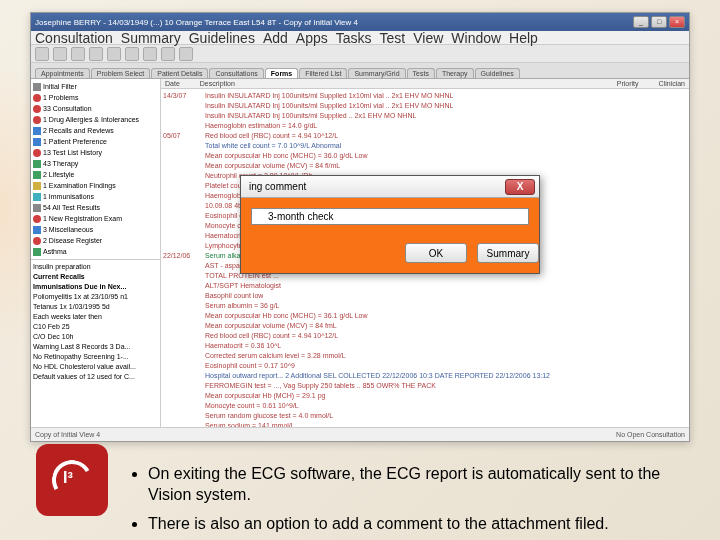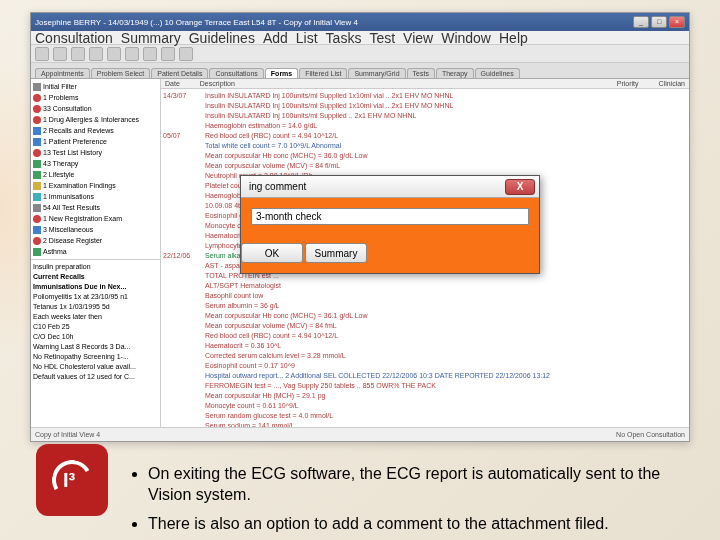--- a/index.html
+++ b/index.html
@@ -34,52 +34,52 @@
   .row .desc{color:#b04040; overflow:hidden;}
   .row.alt .desc{color:#4060a0;}
   .row.green .desc{color:#208040;}
   .statusbar{height:14px; background:#f0f0f0; border-top:1px solid #ccc; font-size:7px; display:flex; align-items:center; justify-content:space-between; padding:0 4px; color:#555;}
   
   .dialog { position: absolute; left: 240px; top: 175px; width: 300px; background: #f97316; border: 1px solid #555; box-shadow: 2px 2px 8px rgba(0,0,0,0.4); z-index: 10; }
   .dlg-title { height: 22px; background: linear-gradient(#fdfdfd, #e5e5e5); border-bottom: 1px solid #aaa; display:flex; align-items:center; justify-content:space-between; padding:0 4px 0 8px; font-size:10px;}
   .dlg-close { width: 30px; height: 16px; background: linear-gradient(#e07070,#c04040); border: 1px solid #803030; border-radius: 3px; color:#fff; text-align:center; line-height:14px; font-size:10px; font-weight:bold;}
   .dlg-body { padding: 10px; font-size: 10px; }
   .dlg-label { margin-bottom: 6px; }
-  .dlg-input { width: 100%; padding: 2px 4px; border: 1px solid #888; font-size: 10px; background:#fff;}
-  .dlg-btns { display:flex; justify-content:flex-start; gap:2px; padding: 8px 0 10px; }
+  .dlg-input { width: 100%; padding: 2px 16px; border: 1px solid #888; font-size: 10px; background:#fff;}
+  .dlg-btns { display:flex; justify-content:flex-end; gap:10px; padding: 8px 0 10px; }
   .dlg-btn { width: 62px; height: 20px; background: linear-gradient(#fdfdfd,#e0e0e0); border: 1px solid #888; border-radius: 3px; font-size: 10px; cursor:pointer;}
   
   .caption { position: absolute; left: 130px; top: 464px; width: 560px; font-size: 16px; font-family: Arial, sans-serif; color: #000; }
   .caption ul { list-style: disc; padding-left: 18px; }
   .caption li { margin-bottom: 8px; line-height: 1.3; }
   .logo { position: absolute; left: 36px; top: 444px; width: 72px; height: 72px; background: #b82020; border-radius: 12px; display:flex; align-items:center; justify-content:center; }
   .logo-inner { width: 46px; height: 46px; position: relative; }
   .logo-arrow { position:absolute; border: 4px solid #fff; border-radius: 50%; width: 40px; height: 40px; border-right-color: transparent; border-bottom-color: transparent; transform: rotate(15deg); top:3px; left:3px;}
-  .logo-txt { position:absolute; color:#fff; font-weight:bold; font-size:20px; left:14px; top:12px;}
+  .logo-txt { position:absolute; color:#fff; font-weight:bold; font-size:16px; left:14px; top:12px;}
 </style>
 </head>
 <body>
 
 <div class="slide-bg"></div>
 
 <div class="app-window">
   <div class="titlebar">
     <span class="title">Josephine BERRY - 14/03/1949 (...) 10 Orange Terrace East L54 8T - Copy of Initial View 4</span>
     <div class="win-btns">
       <div class="win-btn">_</div>
       <div class="win-btn">□</div>
       <div class="win-btn close">×</div>
     </div>
   </div>
   <div class="menubar">
     <span>Consultation</span>
     <span>Summary</span>
     <span>Guidelines</span>
     <span>Add</span>
-    <span>List</span>
+    <span>Apps</span>
     <span>Tasks</span>
     <span>Test</span>
     <span>View</span>
     <span>Window</span>
     <span>Help</span>
   </div>
   <div class="toolbar">
     <div class="tb-icon"></div>
     <div class="tb-icon"></div>
     <div class="tb-icon"></div>

